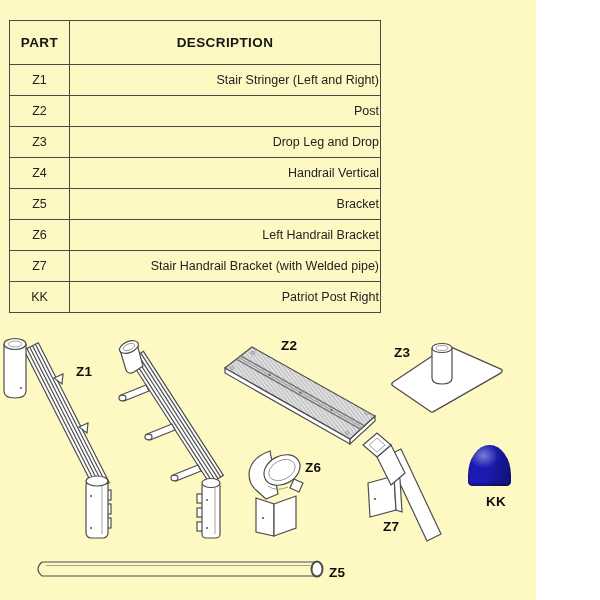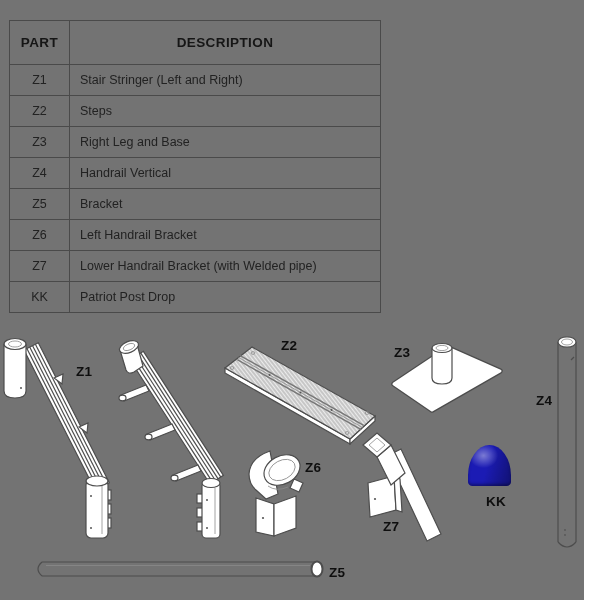--- a/index.html
+++ b/index.html
@@ -1,34 +1,34 @@
 <!DOCTYPE html>
 <html><head>
 <meta charset="utf-8">
 <style>
   html,body{margin:0;padding:0;background:#ffffff;}
   .stage{
-    position:relative;width:584px;height:600px;background:#737373;
+    position:relative;width:536px;height:600px;background:#fef9c3;
     font-family:"Liberation Sans",sans-serif;overflow:hidden;color:#1c1c1c;
   }
   
   table.parts{
     position:absolute;left:9px;top:20px;width:372px;
     border-collapse:collapse;table-layout:fixed;
     border:1.5px solid #3a3a3a;
   }
   table.parts th,table.parts td{border:1px solid #4a4a4a;}
   table.parts thead th{
     height:41px;font-size:13.5px;font-weight:bold;letter-spacing:.4px;
     color:#161616;text-align:center;vertical-align:middle;
   }
   .col-part{width:57px;}
   table.parts tbody td{height:28px;font-size:12.5px;color:#222;vertical-align:middle;}
   td.cell-part{text-align:center;}
-  td.cell-desc{padding-left:10px;}
+  td.cell-desc{padding-left:10px;text-align:right;}
   
   .drawing{position:absolute;}
   .part-label{
     position:absolute;font-size:13.5px;font-weight:bold;color:#0e0e0e;
     letter-spacing:.3px;white-space:nowrap;
   }
   svg .ln{stroke:#4d4d4d;stroke-width:1.2;fill:none;}
   svg .fw{stroke:#4d4d4d;stroke-width:1.2;fill:#ffffff;}
   svg .thin{stroke:#8a8a8a;stroke-width:.8;fill:none;}
   .kk-cap{
@@ -53,45 +53,45 @@
         <th>DESCRIPTION</th>
       </tr>
     </thead>
     <tbody>
       <tr>
         <td class="cell-part">Z1</td>
         <td class="cell-desc">Stair Stringer (Left and Right)</td>
       </tr>
       <tr>
         <td class="cell-part">Z2</td>
-        <td class="cell-desc">Steps</td>
+        <td class="cell-desc">Post</td>
       </tr>
       <tr>
         <td class="cell-part">Z3</td>
-        <td class="cell-desc">Right Leg and Base</td>
+        <td class="cell-desc">Drop Leg and Drop</td>
       </tr>
       <tr>
         <td class="cell-part">Z4</td>
         <td class="cell-desc">Handrail Vertical</td>
       </tr>
       <tr>
         <td class="cell-part">Z5</td>
         <td class="cell-desc">Bracket</td>
       </tr>
       <tr>
         <td class="cell-part">Z6</td>
         <td class="cell-desc">Left Handrail Bracket</td>
       </tr>
       <tr>
         <td class="cell-part">Z7</td>
-        <td class="cell-desc">Lower Handrail Bracket (with Welded pipe)</td>
+        <td class="cell-desc">Stair Handrail Bracket (with Welded pipe)</td>
       </tr>
       <tr>
         <td class="cell-part">KK</td>
-        <td class="cell-desc">Patriot Post Drop</td>
+        <td class="cell-desc">Patriot Post Right</td>
       </tr>
     </tbody>
   </table>
 
   <svg class="drawing" style="left:2px;top:334px" width="112" height="212" viewBox="0 0 112 212">
     <polygon class="fw" points="22,16 36.3,8.8 107.3,148.8 93,156"></polygon>
     <line class="ln" x1="24.9" y1="14.6" x2="95.9" y2="154.6"></line>
     <line class="ln" x1="27.7" y1="13.1" x2="98.7" y2="153.1"></line>
     <line class="ln" x1="30.6" y1="11.7" x2="101.6" y2="151.7"></line>
     <line class="ln" x1="33.4" y1="10.2" x2="104.4" y2="150.2"></line>

